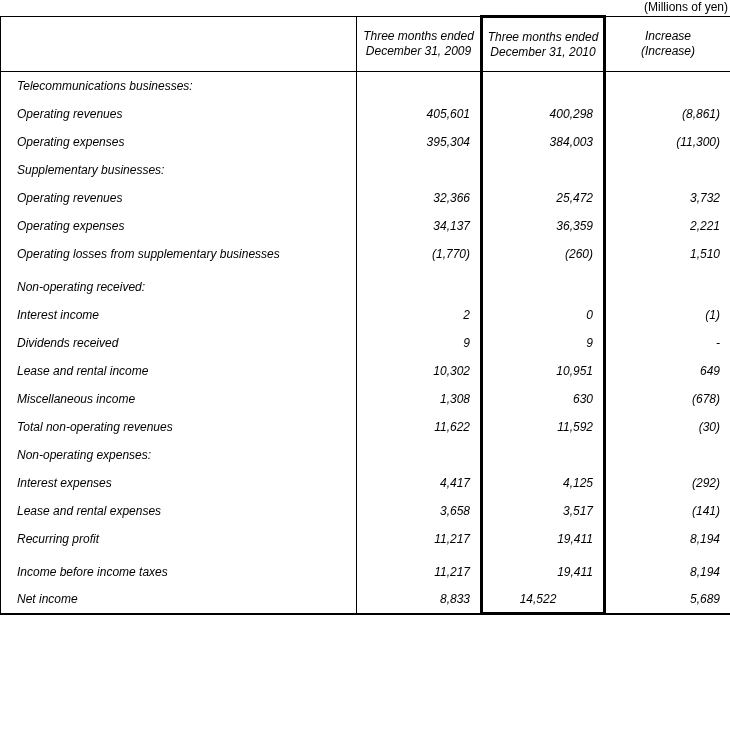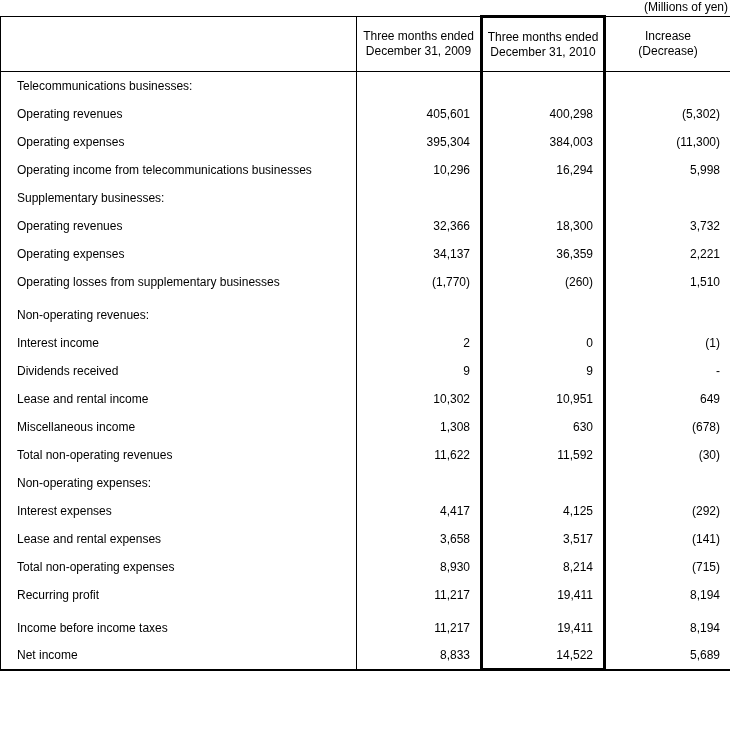--- a/index.html
+++ b/index.html
@@ -11,21 +11,21 @@
     position: relative; overflow: hidden;
   }
   .caption {
     position: absolute; top: 1px; right: 2px;
     height: 14px; line-height: 13px; font-size: 12px;
     text-align: center;
   }
   table.fin {
     position: absolute; top: 15px; left: 0;
     width: 730px;
-    border-collapse: collapse; table-layout: fixed;
+    border-collapse: collapse; table-layout: fixed; font-style: italic;
   }
   col.c-label    { width: 356px; }
   col.c-y2009    { width: 125px; }
   col.c-y2010    { width: 123px; }
   col.c-increase { width: 126px; }
 
   th, td { padding: 0; font-weight: normal; font-size: 12px; }
 
   thead th {
     border: 1px solid #000;
@@ -45,21 +45,21 @@
     border-right: 1px solid #000;
     height: 28px;
     vertical-align: middle;
   }
   tbody td.v-y2010 {
     border-left: 3px solid #000;
     border-right: 3px solid #000;
   }
   tbody tr.tall td { height: 33px; padding-top: 5px; }
   tbody tr:last-child td { border-bottom: 2px solid #000; margin-left: 32px; }
-  tbody tr:last-child td.v-y2010 { border-bottom: 3px solid #000; }
+  tbody tr:last-child td.v-y2010 { border-bottom: 3px solid #000; text-align: center; }
 
   td.label-cell { padding-left: 16px; text-align: left; }
   td.label-cell.indent { padding-left: 16px; }
 
   td.value-cell { position: relative; text-align: right; padding-right: 10px; }
   td.value-cell .star {
     position: absolute; left: 14px; top: 50%;
     transform: translateY(-50%);
   }
   tbody tr.tall td.value-cell .star { top: calc(50% + 2px); }
@@ -82,21 +82,21 @@
       <th class="h-y2009">
         <div>Three months ended</div>
         <div>December 31, 2009</div>
       </th>
       <th class="h-y2010">
         <div>Three months ended</div>
         <div>December 31, 2010</div>
       </th>
       <th class="h-increase">
         <div>Increase</div>
-        <div>(Decrease)</div>
+        <div>(Increase)</div>
       </th>
     </tr>
   </thead>
   <tbody>
       <tr>
     <td class="label-cell">Telecommunications businesses:</td>
     <td class="value-cell v-y2009">
       <span class="star"></span><span class="num"></span>
     </td>
     <td class="value-cell v-y2010">
@@ -108,66 +108,54 @@
   </tr>
       <tr>
     <td class="label-cell indent">Operating revenues</td>
     <td class="value-cell v-y2009">
       <span class="star"></span><span class="num">405,601</span>
     </td>
     <td class="value-cell v-y2010">
       <span class="star"></span><span class="num">400,298</span>
     </td>
     <td class="value-cell v-increase">
-      <span class="star"></span><span class="num">(5,302)</span>
+      <span class="star"></span><span class="num">(8,861)</span>
     </td>
   </tr>
       <tr>
     <td class="label-cell indent">Operating expenses</td>
     <td class="value-cell v-y2009">
       <span class="star"></span><span class="num">395,304</span>
     </td>
     <td class="value-cell v-y2010">
       <span class="star"></span><span class="num">384,003</span>
     </td>
     <td class="value-cell v-increase">
       <span class="star"></span><span class="num">(11,300)</span>
     </td>
   </tr>
       <tr>
-    <td class="label-cell indent">Operating income from telecommunications businesses</td>
-    <td class="value-cell v-y2009">
-      <span class="star"></span><span class="num">10,296</span>
-    </td>
-    <td class="value-cell v-y2010">
-      <span class="star"></span><span class="num">16,294</span>
-    </td>
-    <td class="value-cell v-increase">
-      <span class="star"></span><span class="num">5,998</span>
-    </td>
-  </tr>
-      <tr>
     <td class="label-cell">Supplementary businesses:</td>
     <td class="value-cell v-y2009">
       <span class="star"></span><span class="num"></span>
     </td>
     <td class="value-cell v-y2010">
       <span class="star"></span><span class="num"></span>
     </td>
     <td class="value-cell v-increase">
       <span class="star"></span><span class="num"></span>
     </td>
   </tr>
       <tr>
     <td class="label-cell indent">Operating revenues</td>
     <td class="value-cell v-y2009">
       <span class="star"></span><span class="num">32,366</span>
     </td>
     <td class="value-cell v-y2010">
-      <span class="star"></span><span class="num">18,300</span>
+      <span class="star"></span><span class="num">25,472</span>
     </td>
     <td class="value-cell v-increase">
       <span class="star"></span><span class="num">3,732</span>
     </td>
   </tr>
       <tr>
     <td class="label-cell indent">Operating expenses</td>
     <td class="value-cell v-y2009">
       <span class="star"></span><span class="num">34,137</span>
     </td>
@@ -184,21 +172,21 @@
       <span class="star"></span><span class="num">(1,770)</span>
     </td>
     <td class="value-cell v-y2010">
       <span class="star"></span><span class="num">(260)</span>
     </td>
     <td class="value-cell v-increase">
       <span class="star"></span><span class="num">1,510</span>
     </td>
   </tr>
       <tr class="tall">
-    <td class="label-cell">Non-operating revenues:</td>
+    <td class="label-cell">Non-operating received:</td>
     <td class="value-cell v-y2009">
       <span class="star"></span><span class="num"></span>
     </td>
     <td class="value-cell v-y2010">
       <span class="star"></span><span class="num"></span>
     </td>
     <td class="value-cell v-increase">
       <span class="star"></span><span class="num"></span>
     </td>
   </tr>
@@ -289,32 +277,20 @@
       <tr>
     <td class="label-cell indent">Lease and rental expenses</td>
     <td class="value-cell v-y2009">
       <span class="star"></span><span class="num">3,658</span>
     </td>
     <td class="value-cell v-y2010">
       <span class="star"></span><span class="num">3,517</span>
     </td>
     <td class="value-cell v-increase">
       <span class="star"></span><span class="num">(141)</span>
-    </td>
-  </tr>
-      <tr>
-    <td class="label-cell indent">Total non-operating expenses</td>
-    <td class="value-cell v-y2009">
-      <span class="star"></span><span class="num">8,930</span>
-    </td>
-    <td class="value-cell v-y2010">
-      <span class="star"></span><span class="num">8,214</span>
-    </td>
-    <td class="value-cell v-increase">
-      <span class="star"></span><span class="num">(715)</span>
     </td>
   </tr>
       <tr>
     <td class="label-cell">Recurring profit</td>
     <td class="value-cell v-y2009">
       <span class="star"></span><span class="num">11,217</span>
     </td>
     <td class="value-cell v-y2010">
       <span class="star"></span><span class="num">19,411</span>
     </td>

